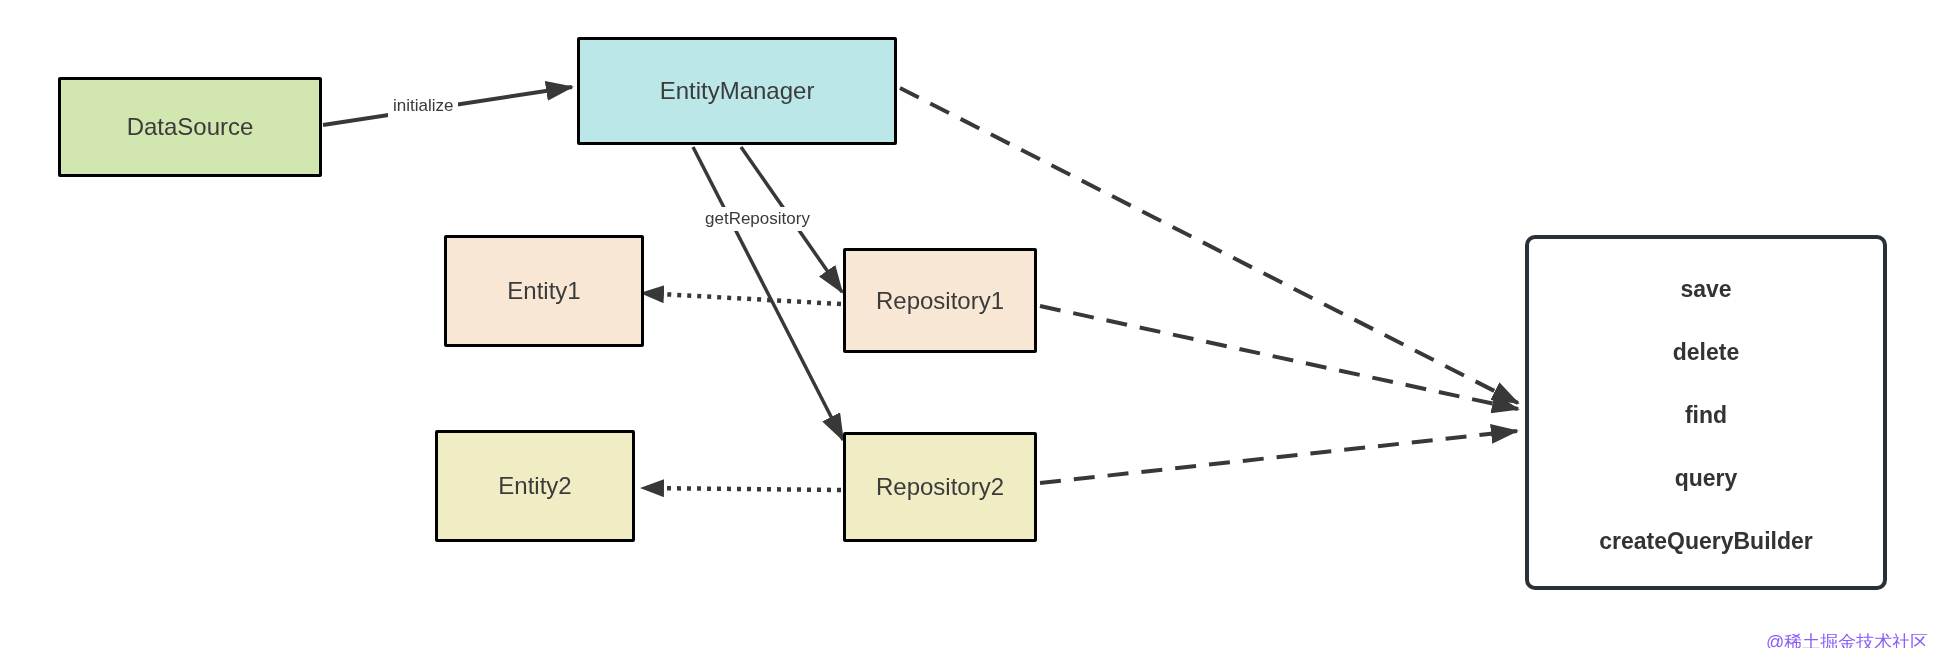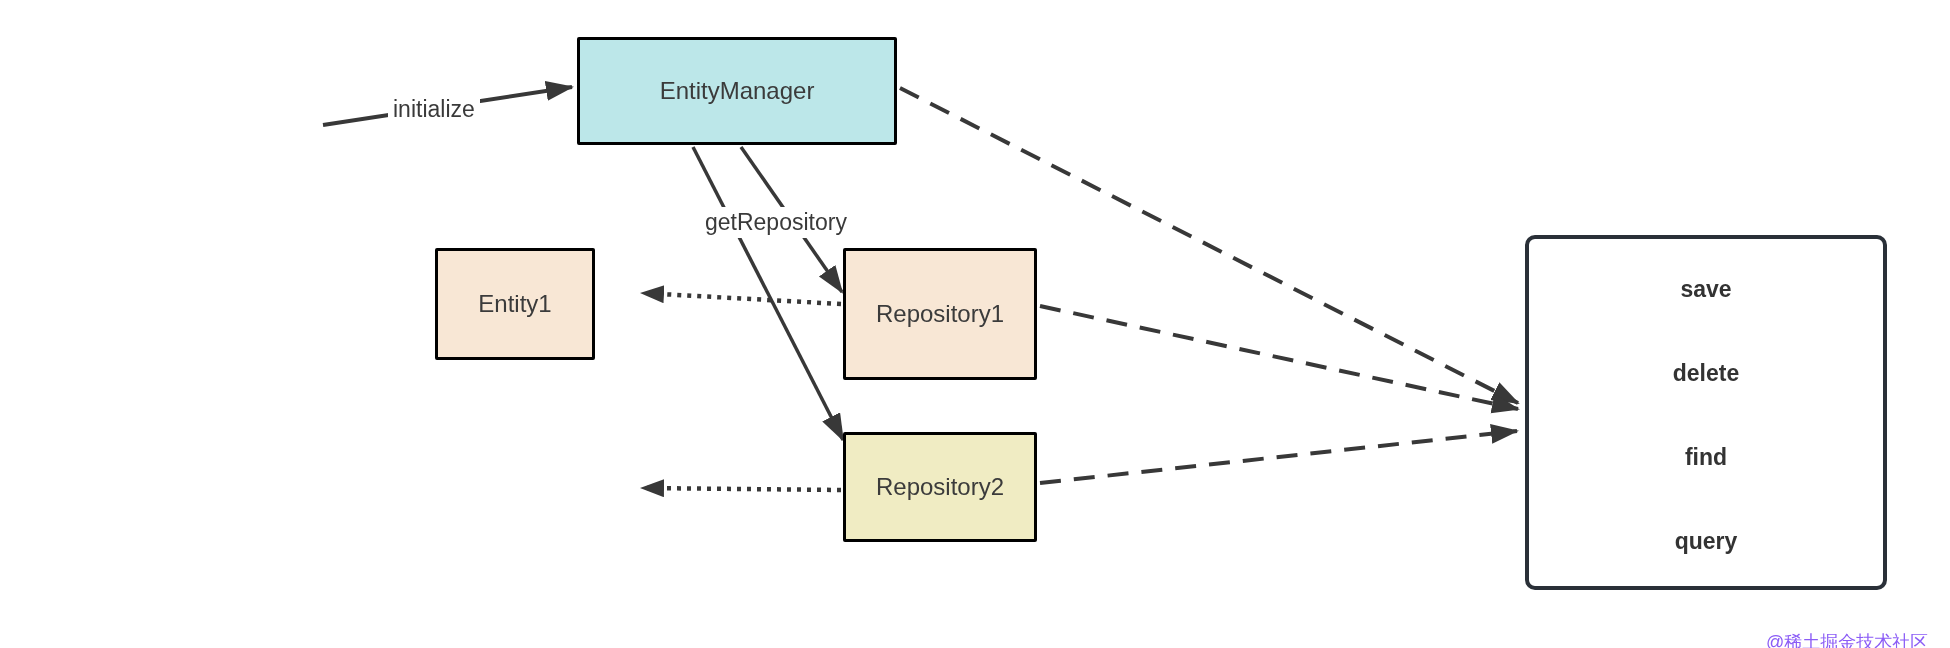--- a/index.html
+++ b/index.html
@@ -15,28 +15,28 @@
     position:absolute;
     display:flex;align-items:center;justify-content:center;
     border:3px solid #000000;
     border-radius:2px;
     font-size:24px;color:#3b3b3b;
     box-sizing:border-box;
     text-align:center;
   }
   .node-datasource   {left:58px;  top:77px;  width:264px; height:100px;}
   .node-entitymanager{left:577px; top:37px;  width:320px; height:108px;}
-  .node-entity1      {left:435px; top:235px; width:160px; height:112px;margin-top:13px;}
-  .node-repository1  {left:843px; top:248px; width:194px; height:132px;}
+  .node-entity1      {left:444px; top:235px; width:200px; height:112px;}
+  .node-repository1  {left:843px; top:248px; width:194px; height:105px;}
   .node-entity2      {left:435px; top:430px; width:200px; height:112px;}
   .node-repository2  {left:843px; top:432px; width:194px; height:110px;justify-content:center;}
   .edge-label{
     position:absolute;
     background:#ffffff;
-    font-size:23px;color:#3a3a3a;
+    font-size:17px;color:#3a3a3a;
     padding:2px 5px;
     white-space:nowrap;
   }
   .label-initialize{left:388px;top:94px;}
   .label-getrepository{left:700px;top:207px;}
   .methods-box{
     position:absolute;
     left:1525px;top:235px;width:362px;height:355px;
     background:#ffffff;
     border:4px solid #2a3038;
@@ -83,44 +83,51 @@
 
     <line x1="841" y1="490" x2="642" y2="488" stroke="#383838" stroke-width="4.5" stroke-dasharray="4 6" marker-end="url(#arrow-dot)"></line>
 
     <line x1="900" y1="88" x2="1518" y2="403" stroke="#383838" stroke-width="4" stroke-dasharray="21 13" marker-end="url(#arrow)"></line>
 
     <line x1="1040" y1="306" x2="1518" y2="409" stroke="#383838" stroke-width="4" stroke-dasharray="21 13" marker-end="url(#arrow)"></line>
 
     <line x1="1040" y1="483" x2="1517" y2="431" stroke="#383838" stroke-width="4" stroke-dasharray="21 13" marker-end="url(#arrow)"></line>
   </svg>
 
+  <div class="node node-datasource" style="background: rgb(210, 231, 175);">
+    <span>DataSource</span>
+  </div>
 
   <div class="node node-entitymanager" style="background: rgb(188, 231, 233);">
     <span>EntityManager</span>
   </div>
 
   <div class="node node-entity1" style="background: rgb(248, 231, 213);">
     <span>Entity1</span>
   </div>
 
   <div class="node node-repository1" style="background: rgb(248, 231, 213);">
     <span>Repository1</span>
   </div>
 
+  <div class="node node-entity2" style="background: rgb(240, 236, 195);">
+    <span>Entity2</span>
+  </div>
 
   <div class="node node-repository2" style="background: rgb(240, 236, 195);">
     <span>Repository2</span>
   </div>
 
   <div class="edge-label label-initialize">initialize</div>
 
   <div class="edge-label label-getrepository">getRepository</div>
 
   <div class="methods-box">
     <div class="method-item">save</div>
     <div class="method-item">delete</div>
     <div class="method-item">find</div>
     <div class="method-item">query</div>
+    <div class="method-item">createQueryBuilder</div>
   </div>
 
   <div class="watermark">@稀土掘金技术社区</div>
 
 </div>
 
 </body></html>

